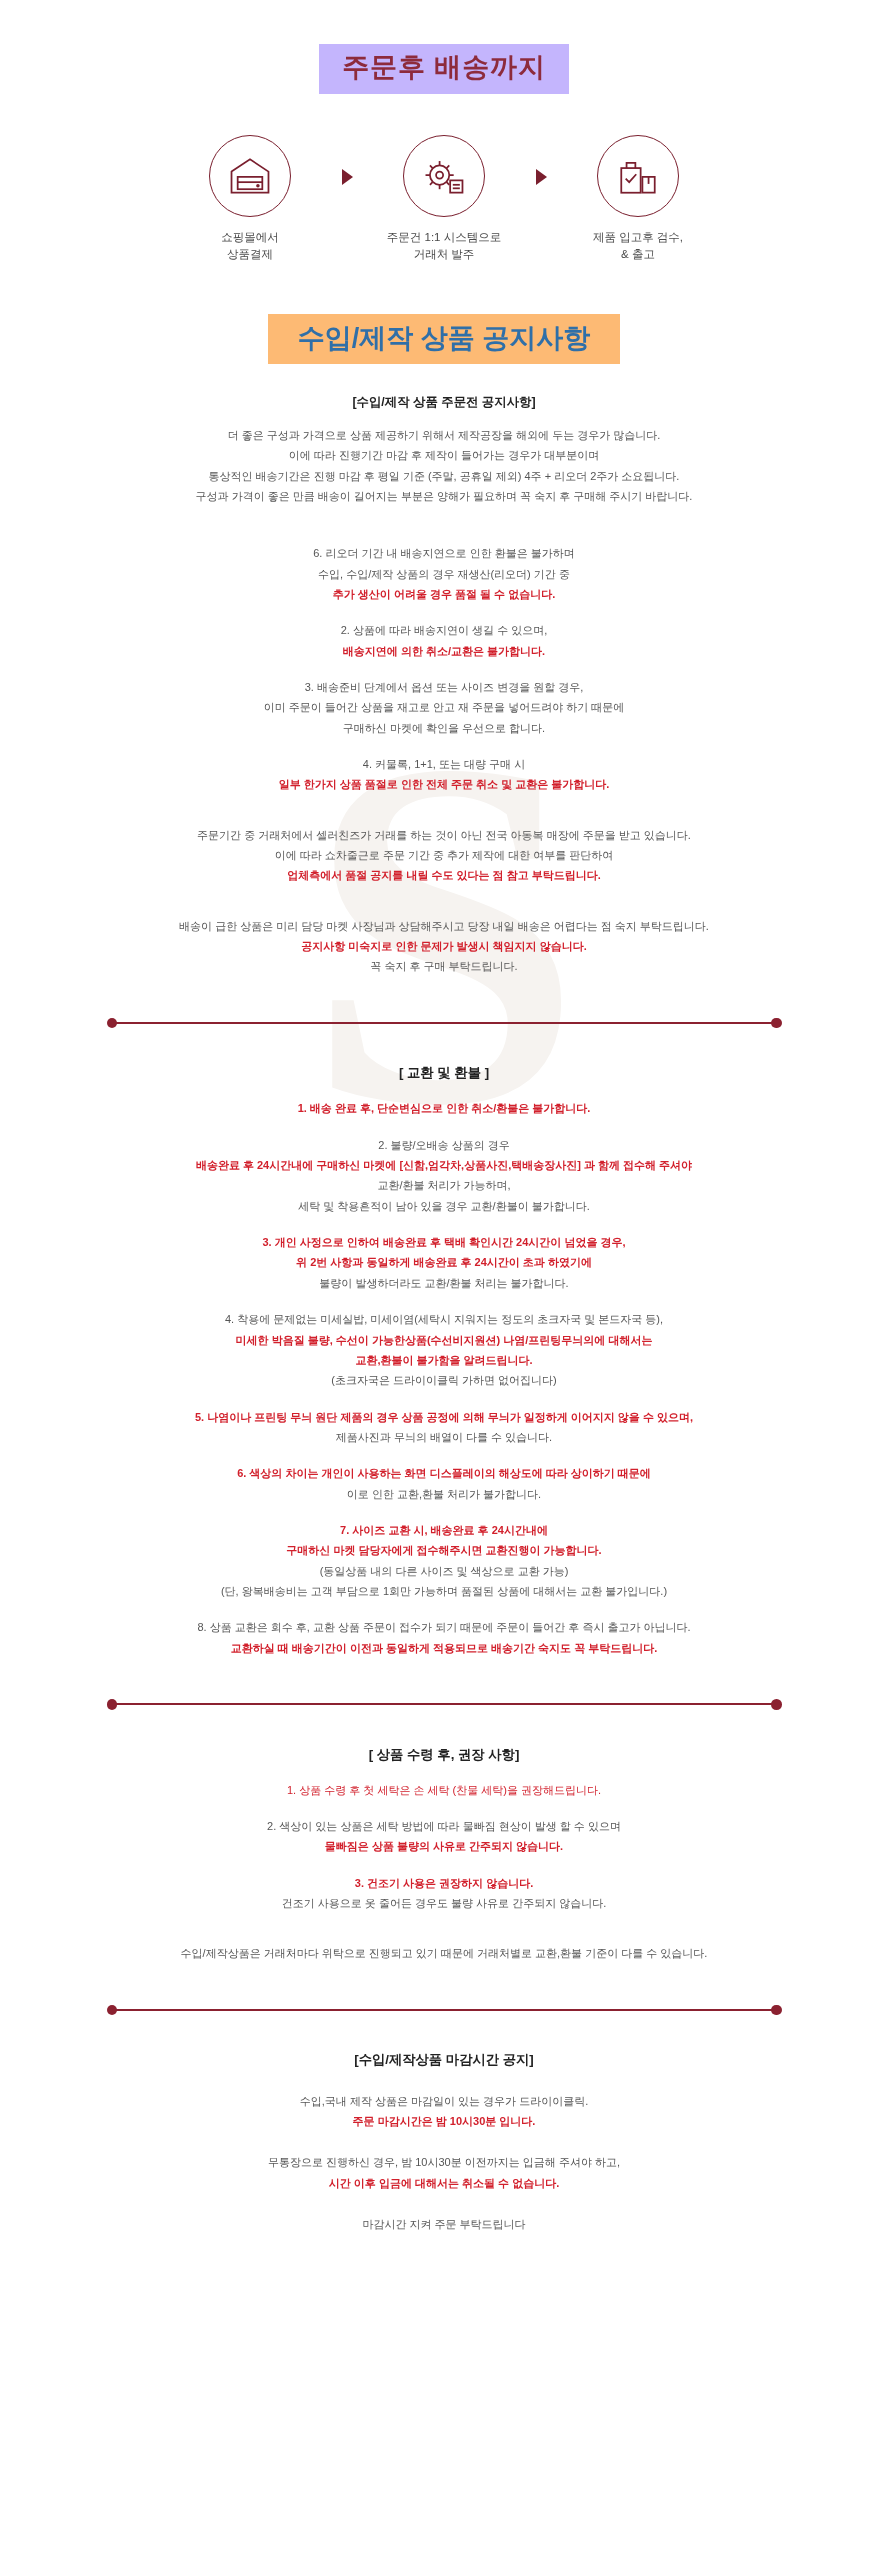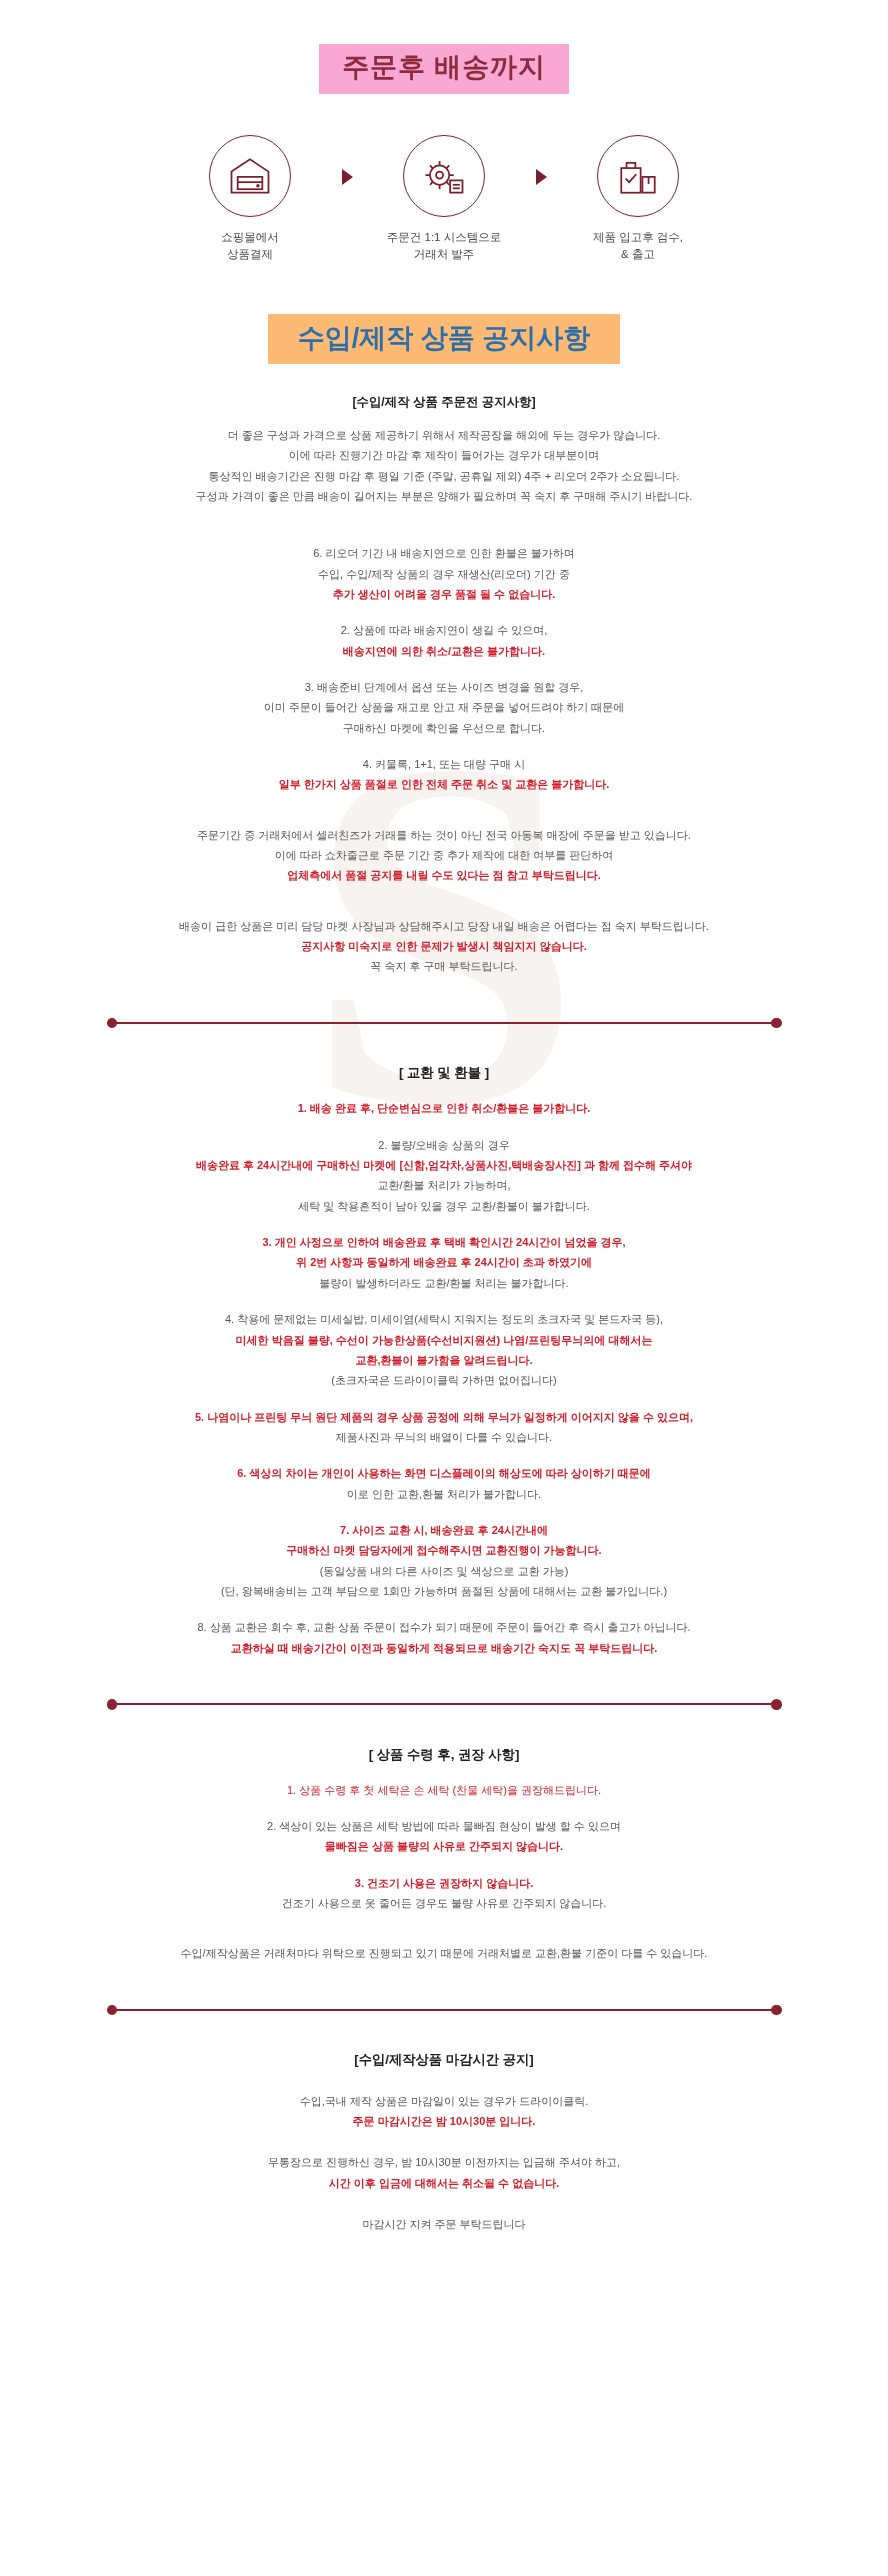--- a/index.html
+++ b/index.html
@@ -22,21 +22,21 @@
     padding-top: 32px;
   }
 
   
   .banner-wrap {
     display: flex;
     justify-content: center;
     margin-top: 12.4px;
   }
   .banner {
-    background: #f9a8d4;
+    background: #c4b5fd;
     color: #8d2b3c;
     font-size: 27px;
     font-weight: bold;
     letter-spacing: 0.9px;
     padding: 9px 23px 10.7px 23px;
     text-align: right;
     line-height: 1.1;
   }
 
   

